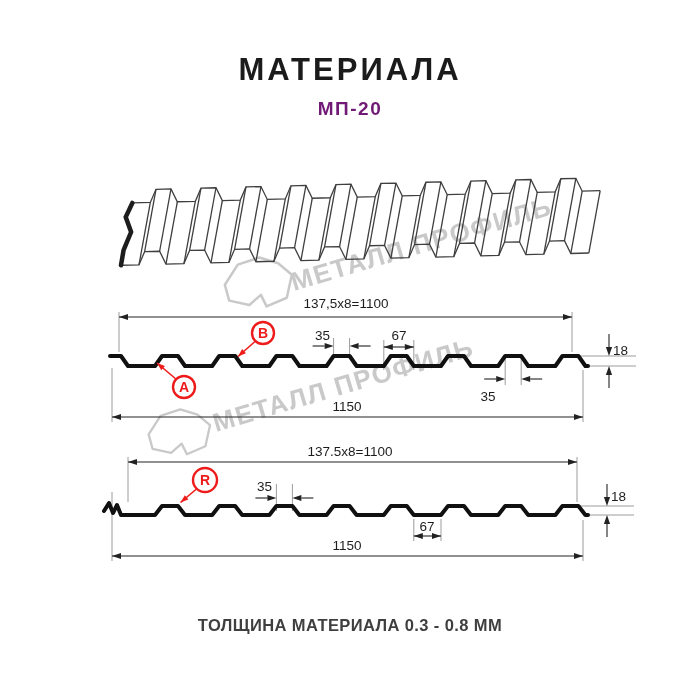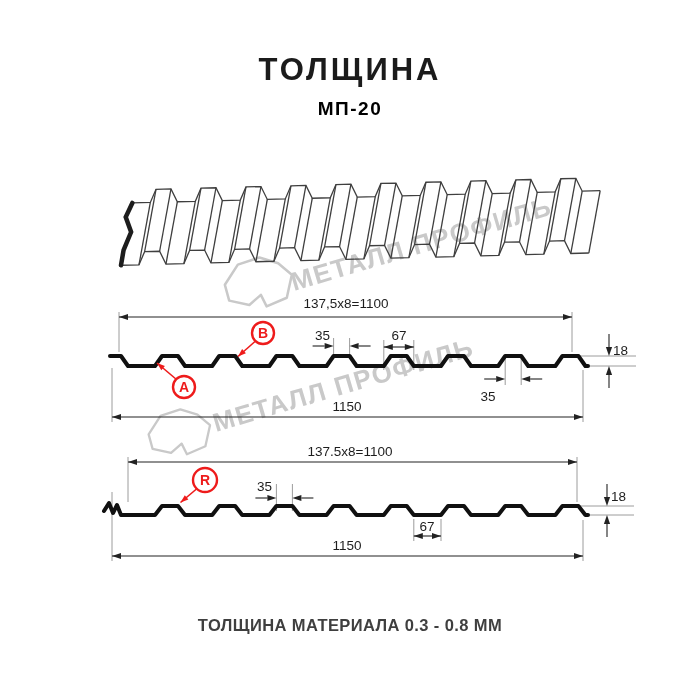--- a/index.html
+++ b/index.html
@@ -3,41 +3,41 @@
 <meta charset="utf-8">
 <style>
   :root{
     --red:#ee1b1b; --ink:#1b1b1b; --wm:#c9c9c9;
   }
   html,body{margin:0;padding:0;}
   body{width:700px;height:700px;background:#ffffff;position:relative;overflow:hidden;
        font-family:"Liberation Sans", sans-serif;}
   .abs{position:absolute;left:0;width:700px;text-align:center;}
   .title{top:52px;font-size:31px;font-weight:bold;letter-spacing:3px;color:var(--ink);}
-  .subtitle{top:98px;font-size:19px;font-weight:bold;letter-spacing:1.5px;color:#000000;}
+  .subtitle{top:98px;font-size:19px;font-weight:bold;letter-spacing:1.5px;color:#701a75;}
   .footer{top:616px;font-size:16.5px;font-weight:bold;letter-spacing:0.4px;color:#3f3f3f;}
   svg{position:absolute;left:0;top:0;}
   .ext{stroke:#9c9c9c;stroke-width:1;}
   .dimline{stroke:#222;stroke-width:1.1;}
   .arr{fill:#222;stroke:none;}
   .rarr{fill:var(--red);stroke:none;}
   .lead{stroke:var(--red);stroke-width:1.6;}
   .lbl-c{fill:#fff;stroke:var(--red);stroke-width:2.4;}
   .lbl{fill:var(--red);font-size:14px;font-weight:bold;text-anchor:middle;}
   .dim{fill:#1d1d1d;font-size:13.5px;}
   .prof{fill:none;stroke:#101010;stroke-width:4;stroke-linejoin:round;stroke-linecap:round;}
   .persp{fill:none;stroke:#3f3f3f;stroke-width:1.3;}
   .perspEdge{fill:none;stroke:#1d1d1d;stroke-width:4.5;stroke-linecap:round;}
   .wm-t{fill:var(--wm);font-weight:bold;font-size:26px;letter-spacing:1.5px;}
   .wm-l{fill:none;stroke:var(--wm);stroke-width:3.5;stroke-linejoin:round;}
 </style>
 </head>
 <body>
 
-<div class="abs title">ТОЛЩИНА</div>
+<div class="abs title">МАТЕРИАЛА</div>
 <div class="abs subtitle">МП-20</div>
 
 <svg width="700" height="700" viewBox="0 0 700 700">
   <g id="g-wm">
       <g transform="translate(222,256) scale(0.72)">
         <polygon class="wm-l" points="4,40 22,12 52,2 78,10 97,26 90,58 62,70 54,54 38,68 10,62"></polygon>
       </g>
       <g transform="translate(294,291) rotate(-16.5)">
         <text class="wm-t" x="0" y="0">МЕТАЛЛ ПРОФИЛЬ</text>
       </g>

